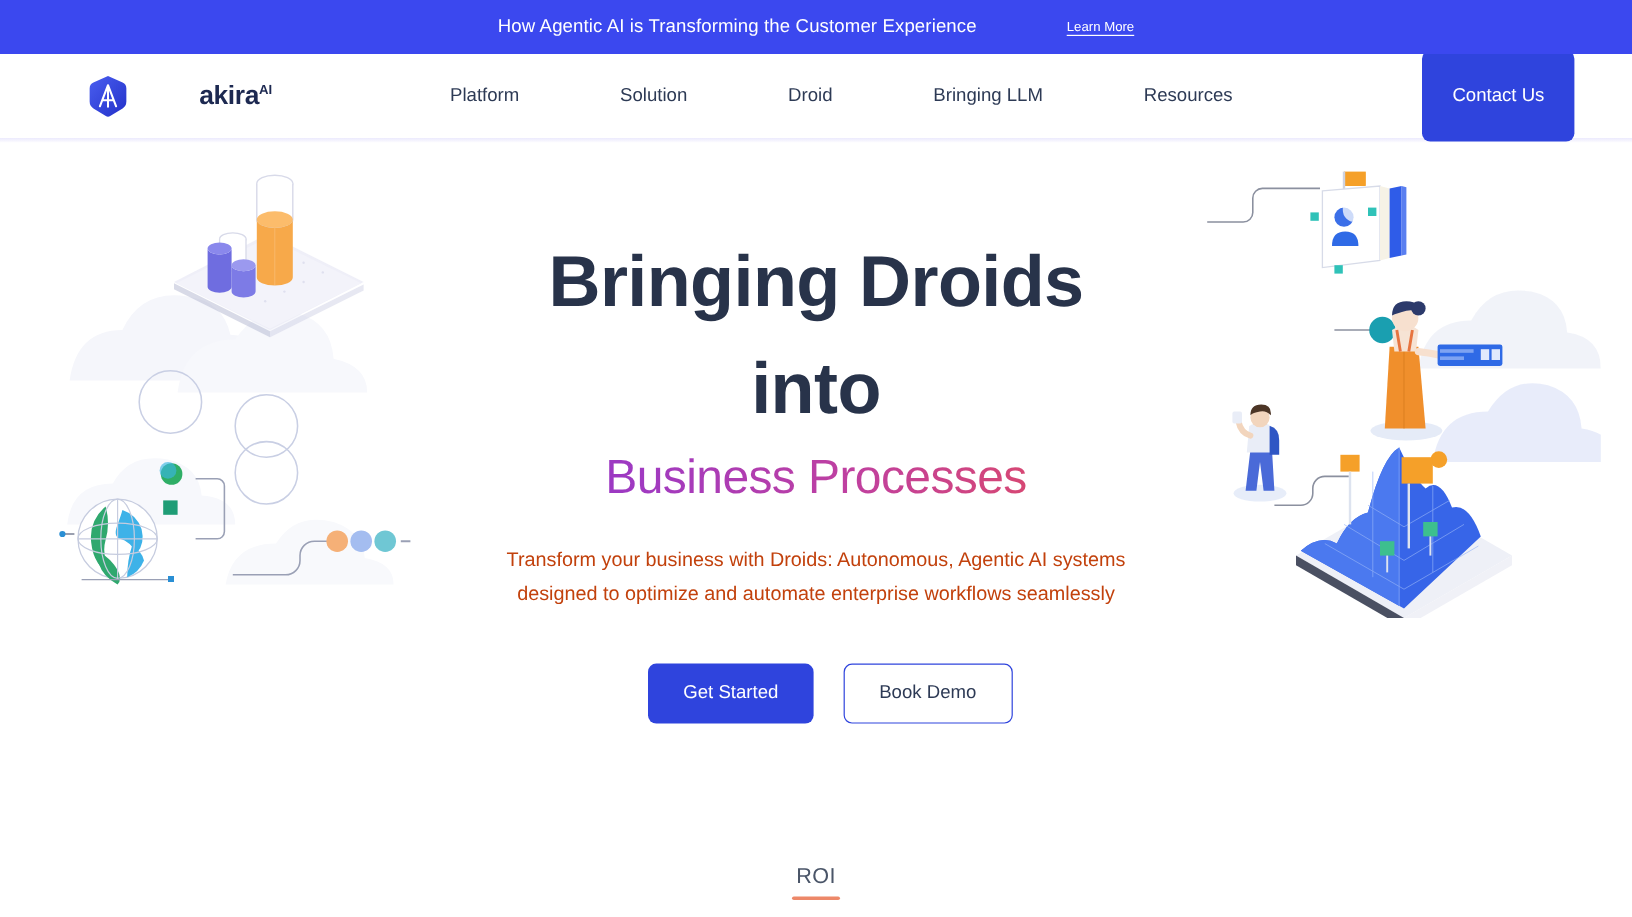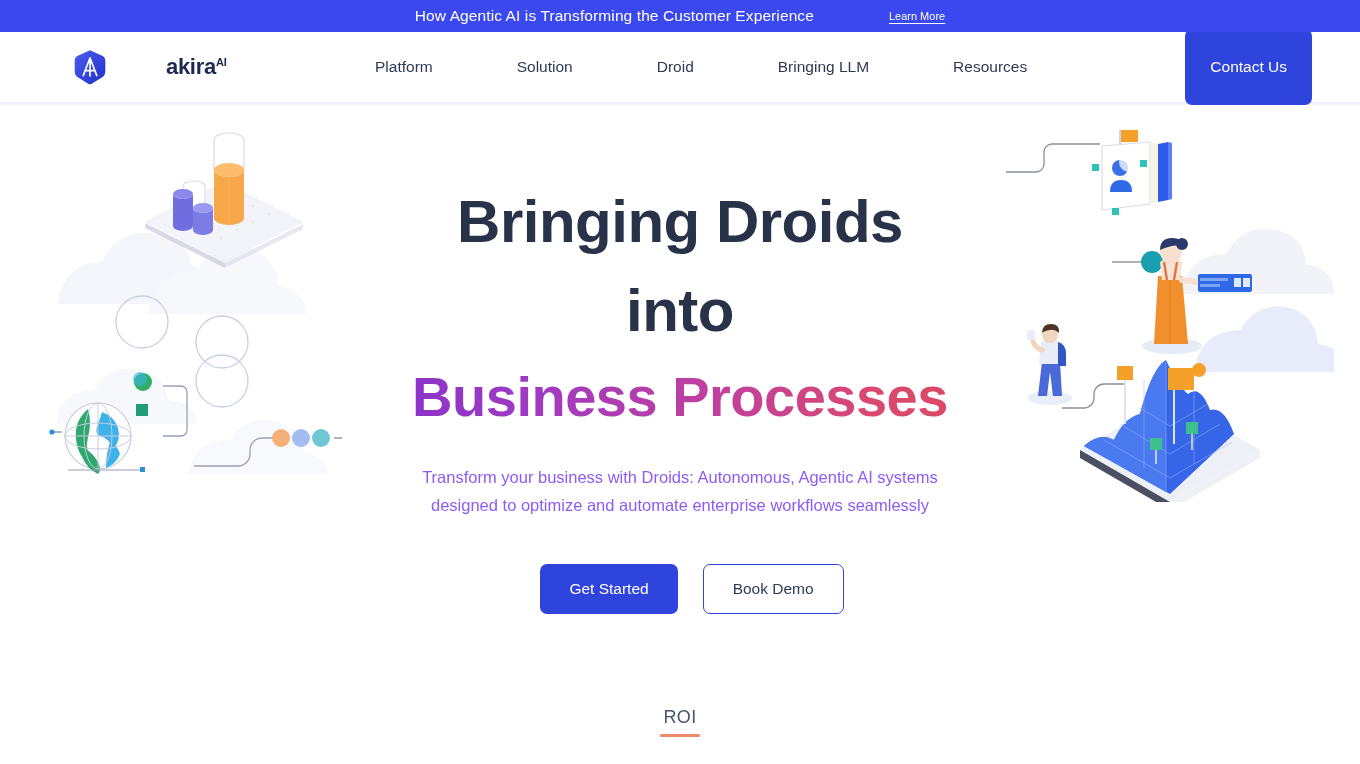--- a/index.html
+++ b/index.html
@@ -5,21 +5,21 @@
   * { box-sizing: border-box; margin: 0; padding: 0; }
   html, body {
     width: 1360px; height: 764px;
     overflow: hidden;
     background: #ffffff;
     font-family: "Liberation Sans", sans-serif;
   }
 
   
   .announcement-bar {
-    height: 32px;
+    height: 45px;
     background: #3B48EF;
     display: flex;
     align-items: center;
     justify-content: center;
     gap: 28px;
     position: relative;
     z-index: 40;
   }
   .announcement-text {
     color: #ffffff;
@@ -125,34 +125,34 @@
   }
   .headline {
     font-size: 60px;
     font-weight: bold;
     color: #28334a;
     line-height: 1.48;
     letter-spacing: -0.5px;
   }
   .headline-accent {
     display: block;
-    font-size: 56px;
-    font-weight: bold;
+    font-size: 40px;
+    font-weight: normal;
     line-height: 1.48;
     letter-spacing: -0.5px;
     background: linear-gradient(90deg, #8333cc 0%, #a13ac0 28%, #c0409f 55%, #d9486f 80%, #dd4a63 100%);
     -webkit-background-clip: text;
     background-clip: text;
     -webkit-text-fill-color: transparent;
     color: transparent;
   }
   .subheadline {
     margin-top: 26px;
     font-size: 16.5px;
-    color: #8b5cf6;
+    color: #c2410c;
     line-height: 1.68;
   }
   .cta-row {
     margin-top: 44px;
     display: flex;
     justify-content: center;
     gap: 25px;
   }
   .btn-primary {
     background: #2f44dd;

